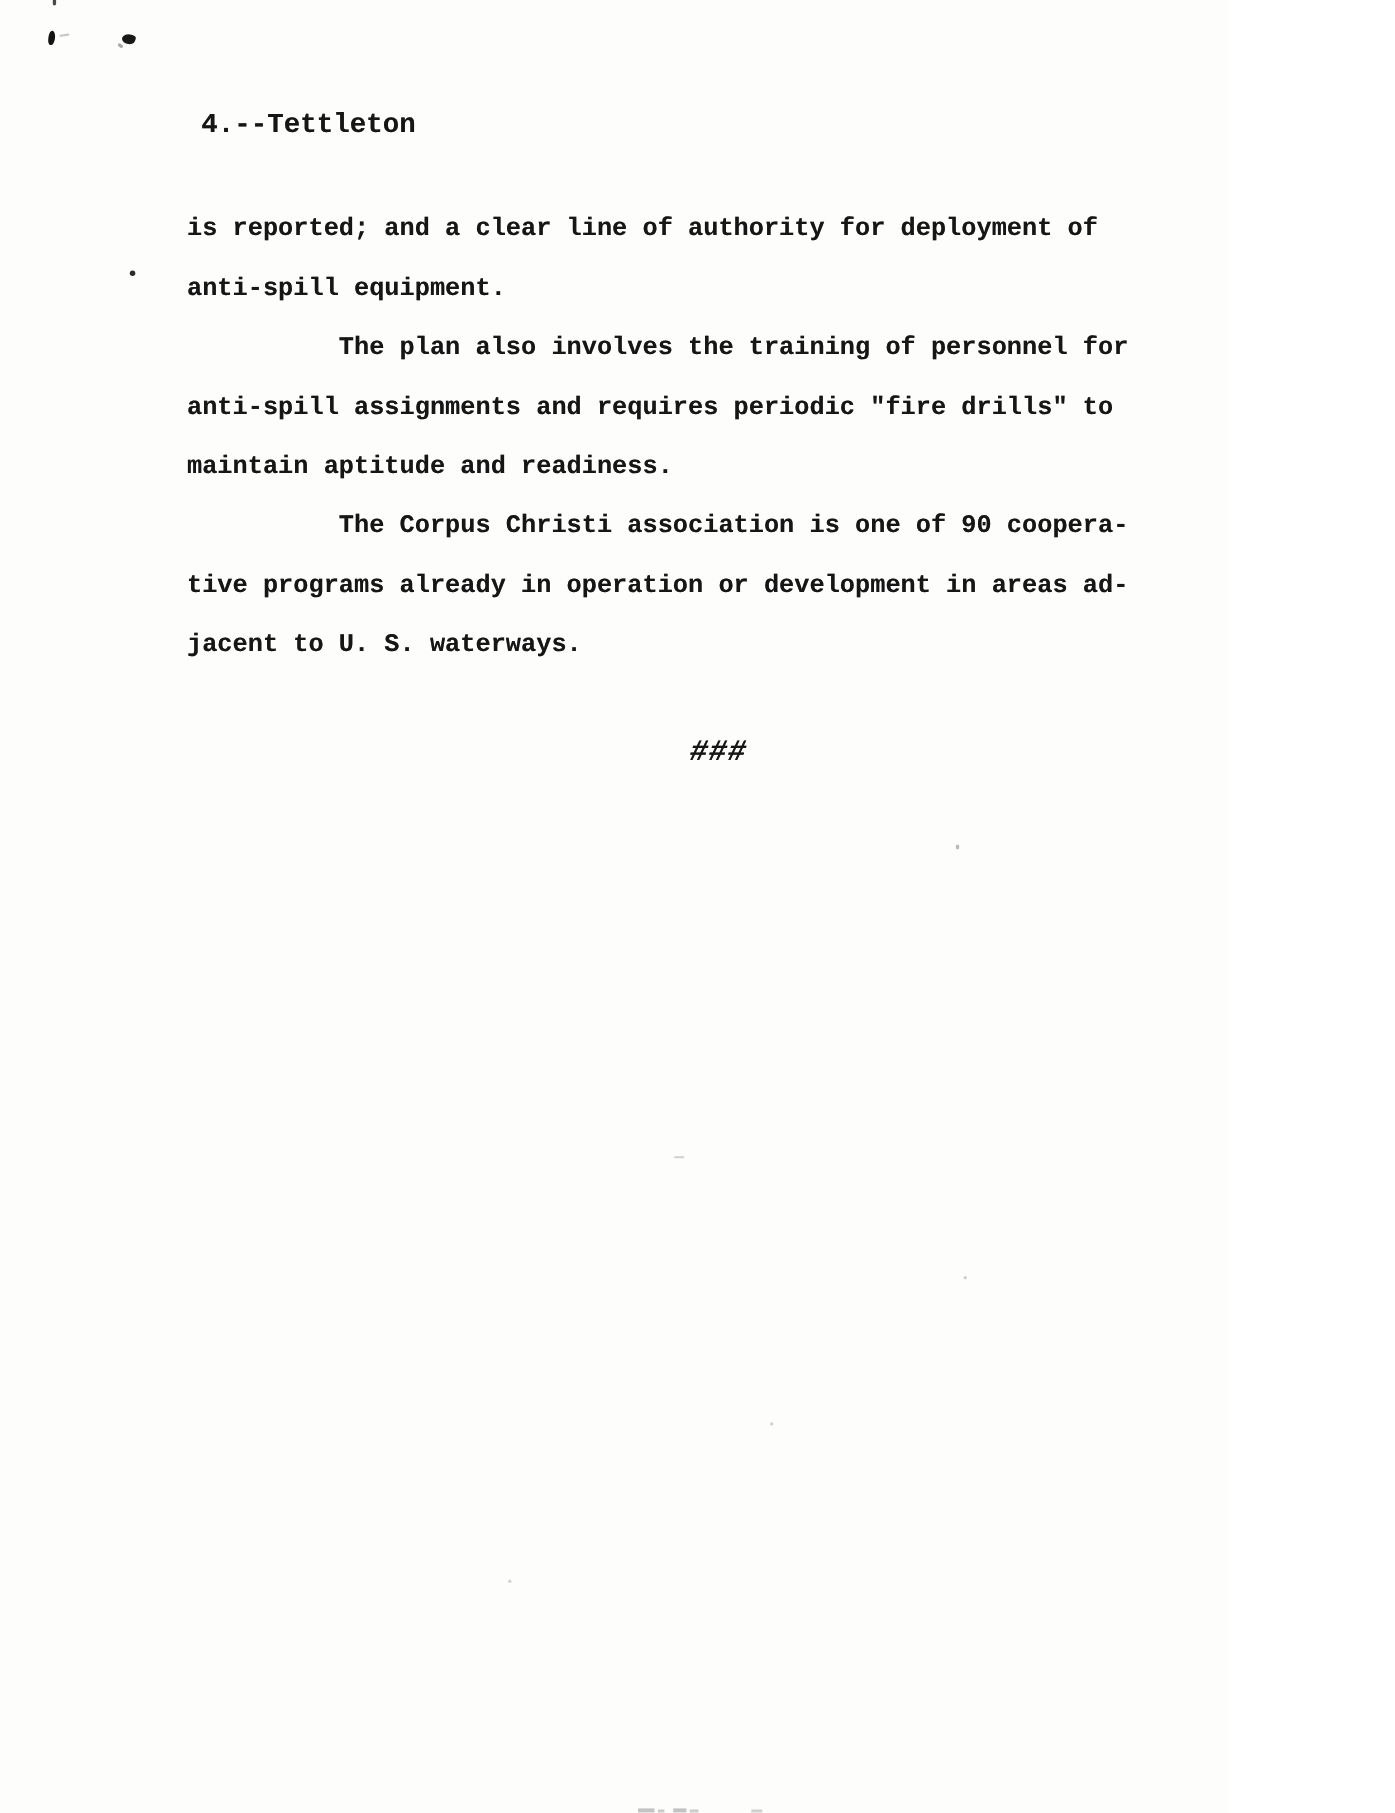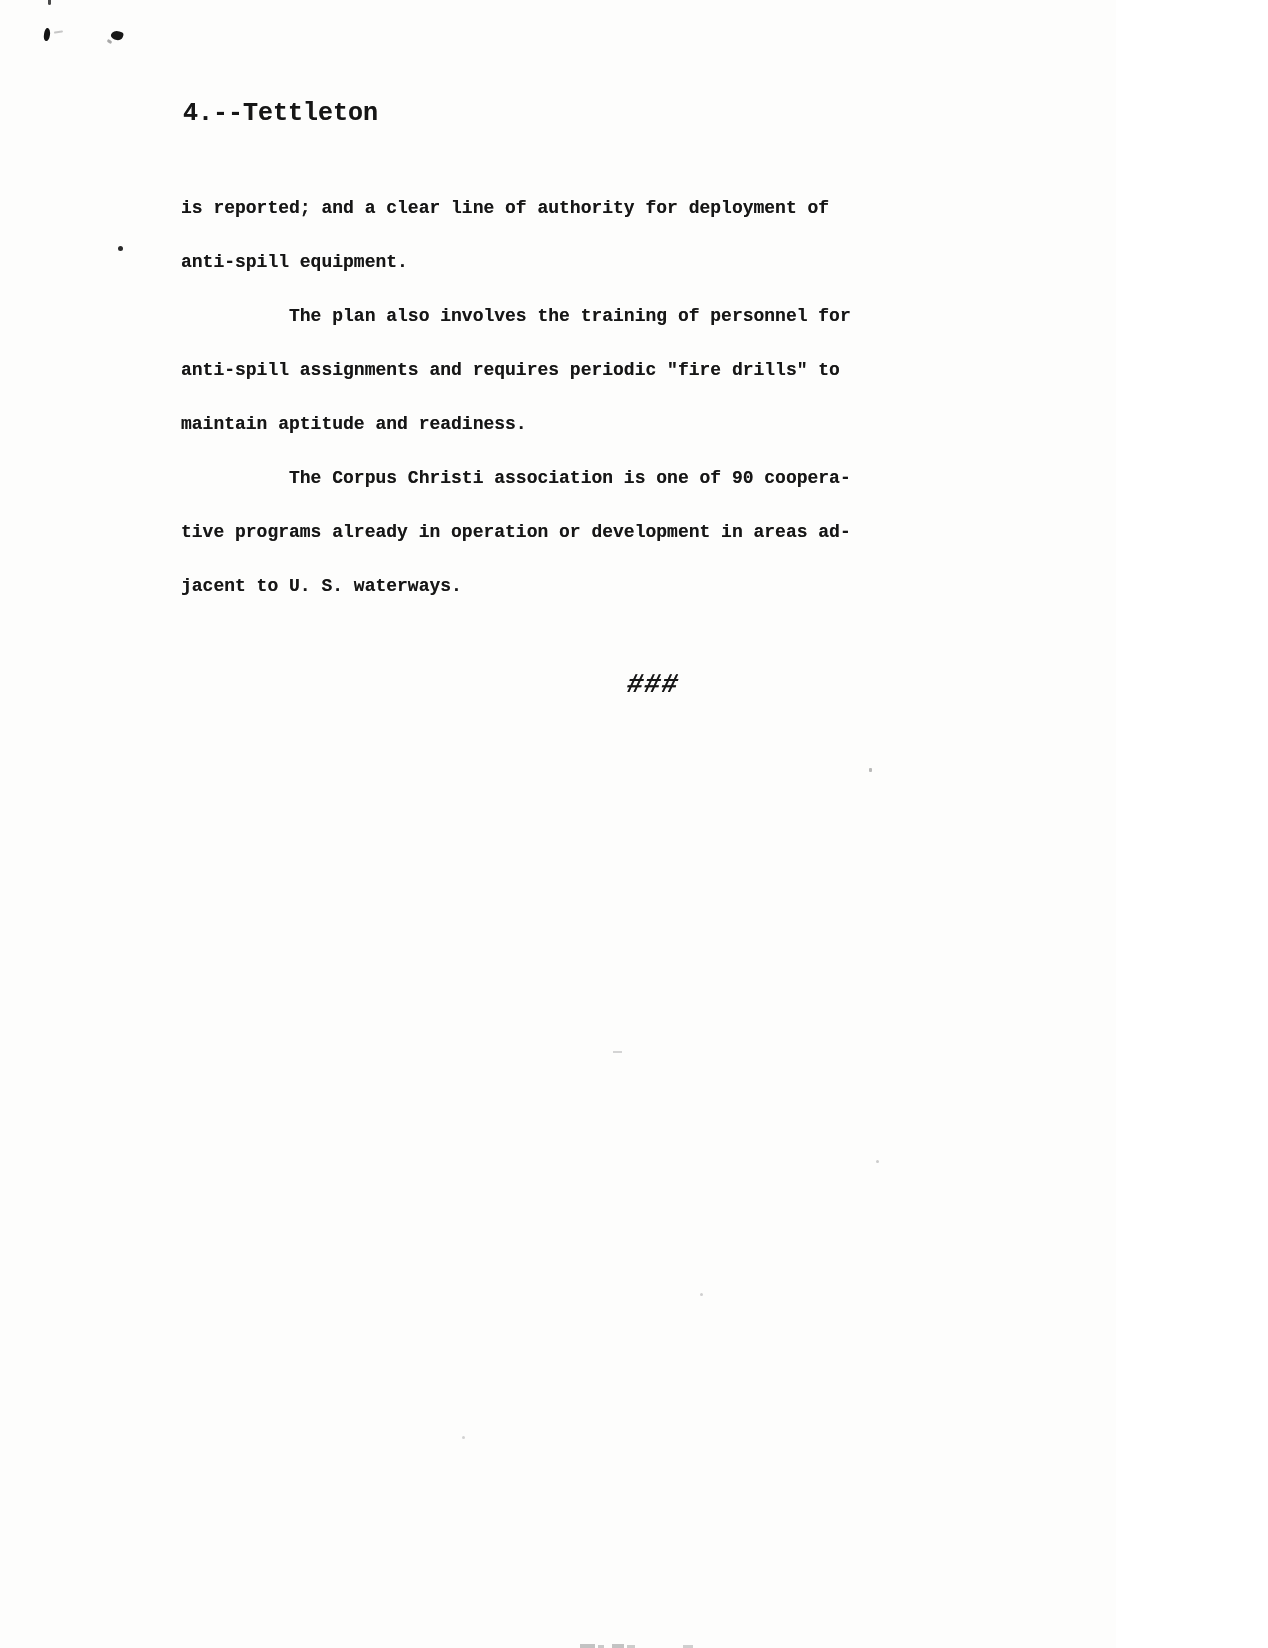--- a/index.html
+++ b/index.html
@@ -23,23 +23,23 @@
   }
   .header-line {
     position: absolute;
     left: 183px;
     top: 101px;
     font-size: 25px;
     line-height: 25px;
   }
   .body-block {
     position: absolute;
-    left: 181px;
+    left: 170px;
     top: 181px;
-    font-size: 18px;
+    font-size: 23px;
     line-height: 54px;
   }
   .body-block .line {
     height: 54px;
   }
   .end-mark {
     position: absolute;
     left: 627px;
     top: 668px;
     font-size: 27px;

